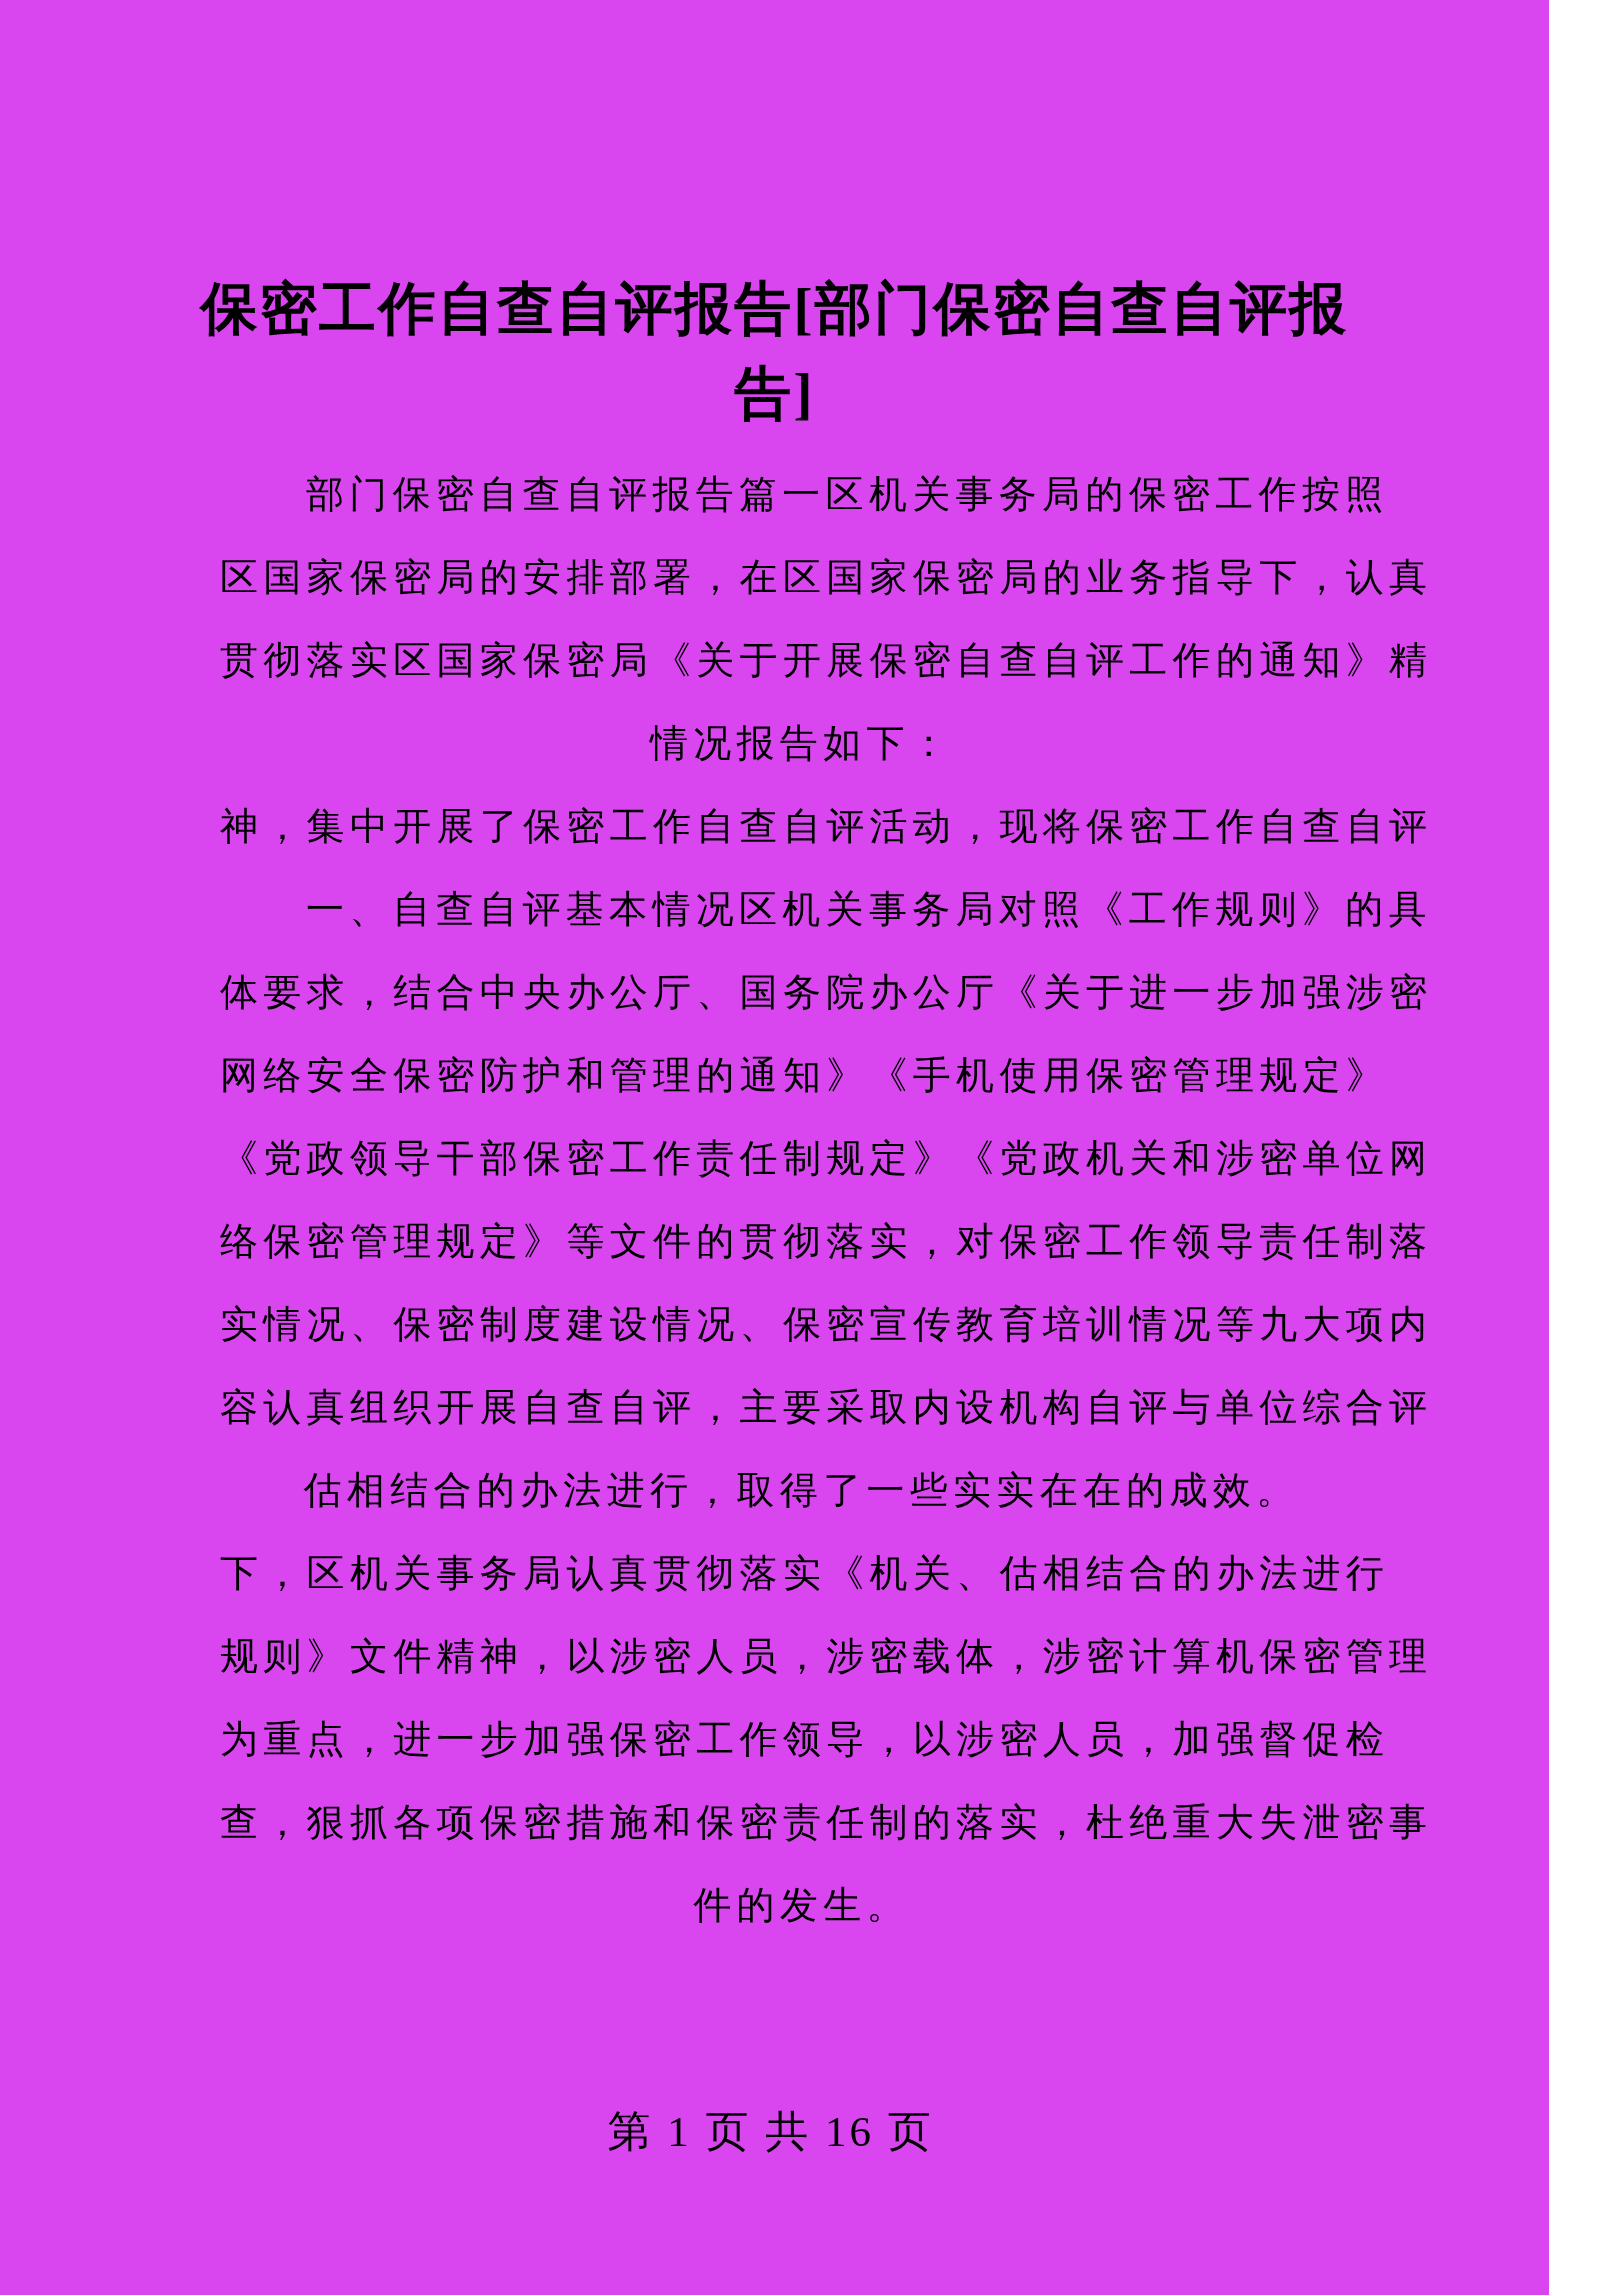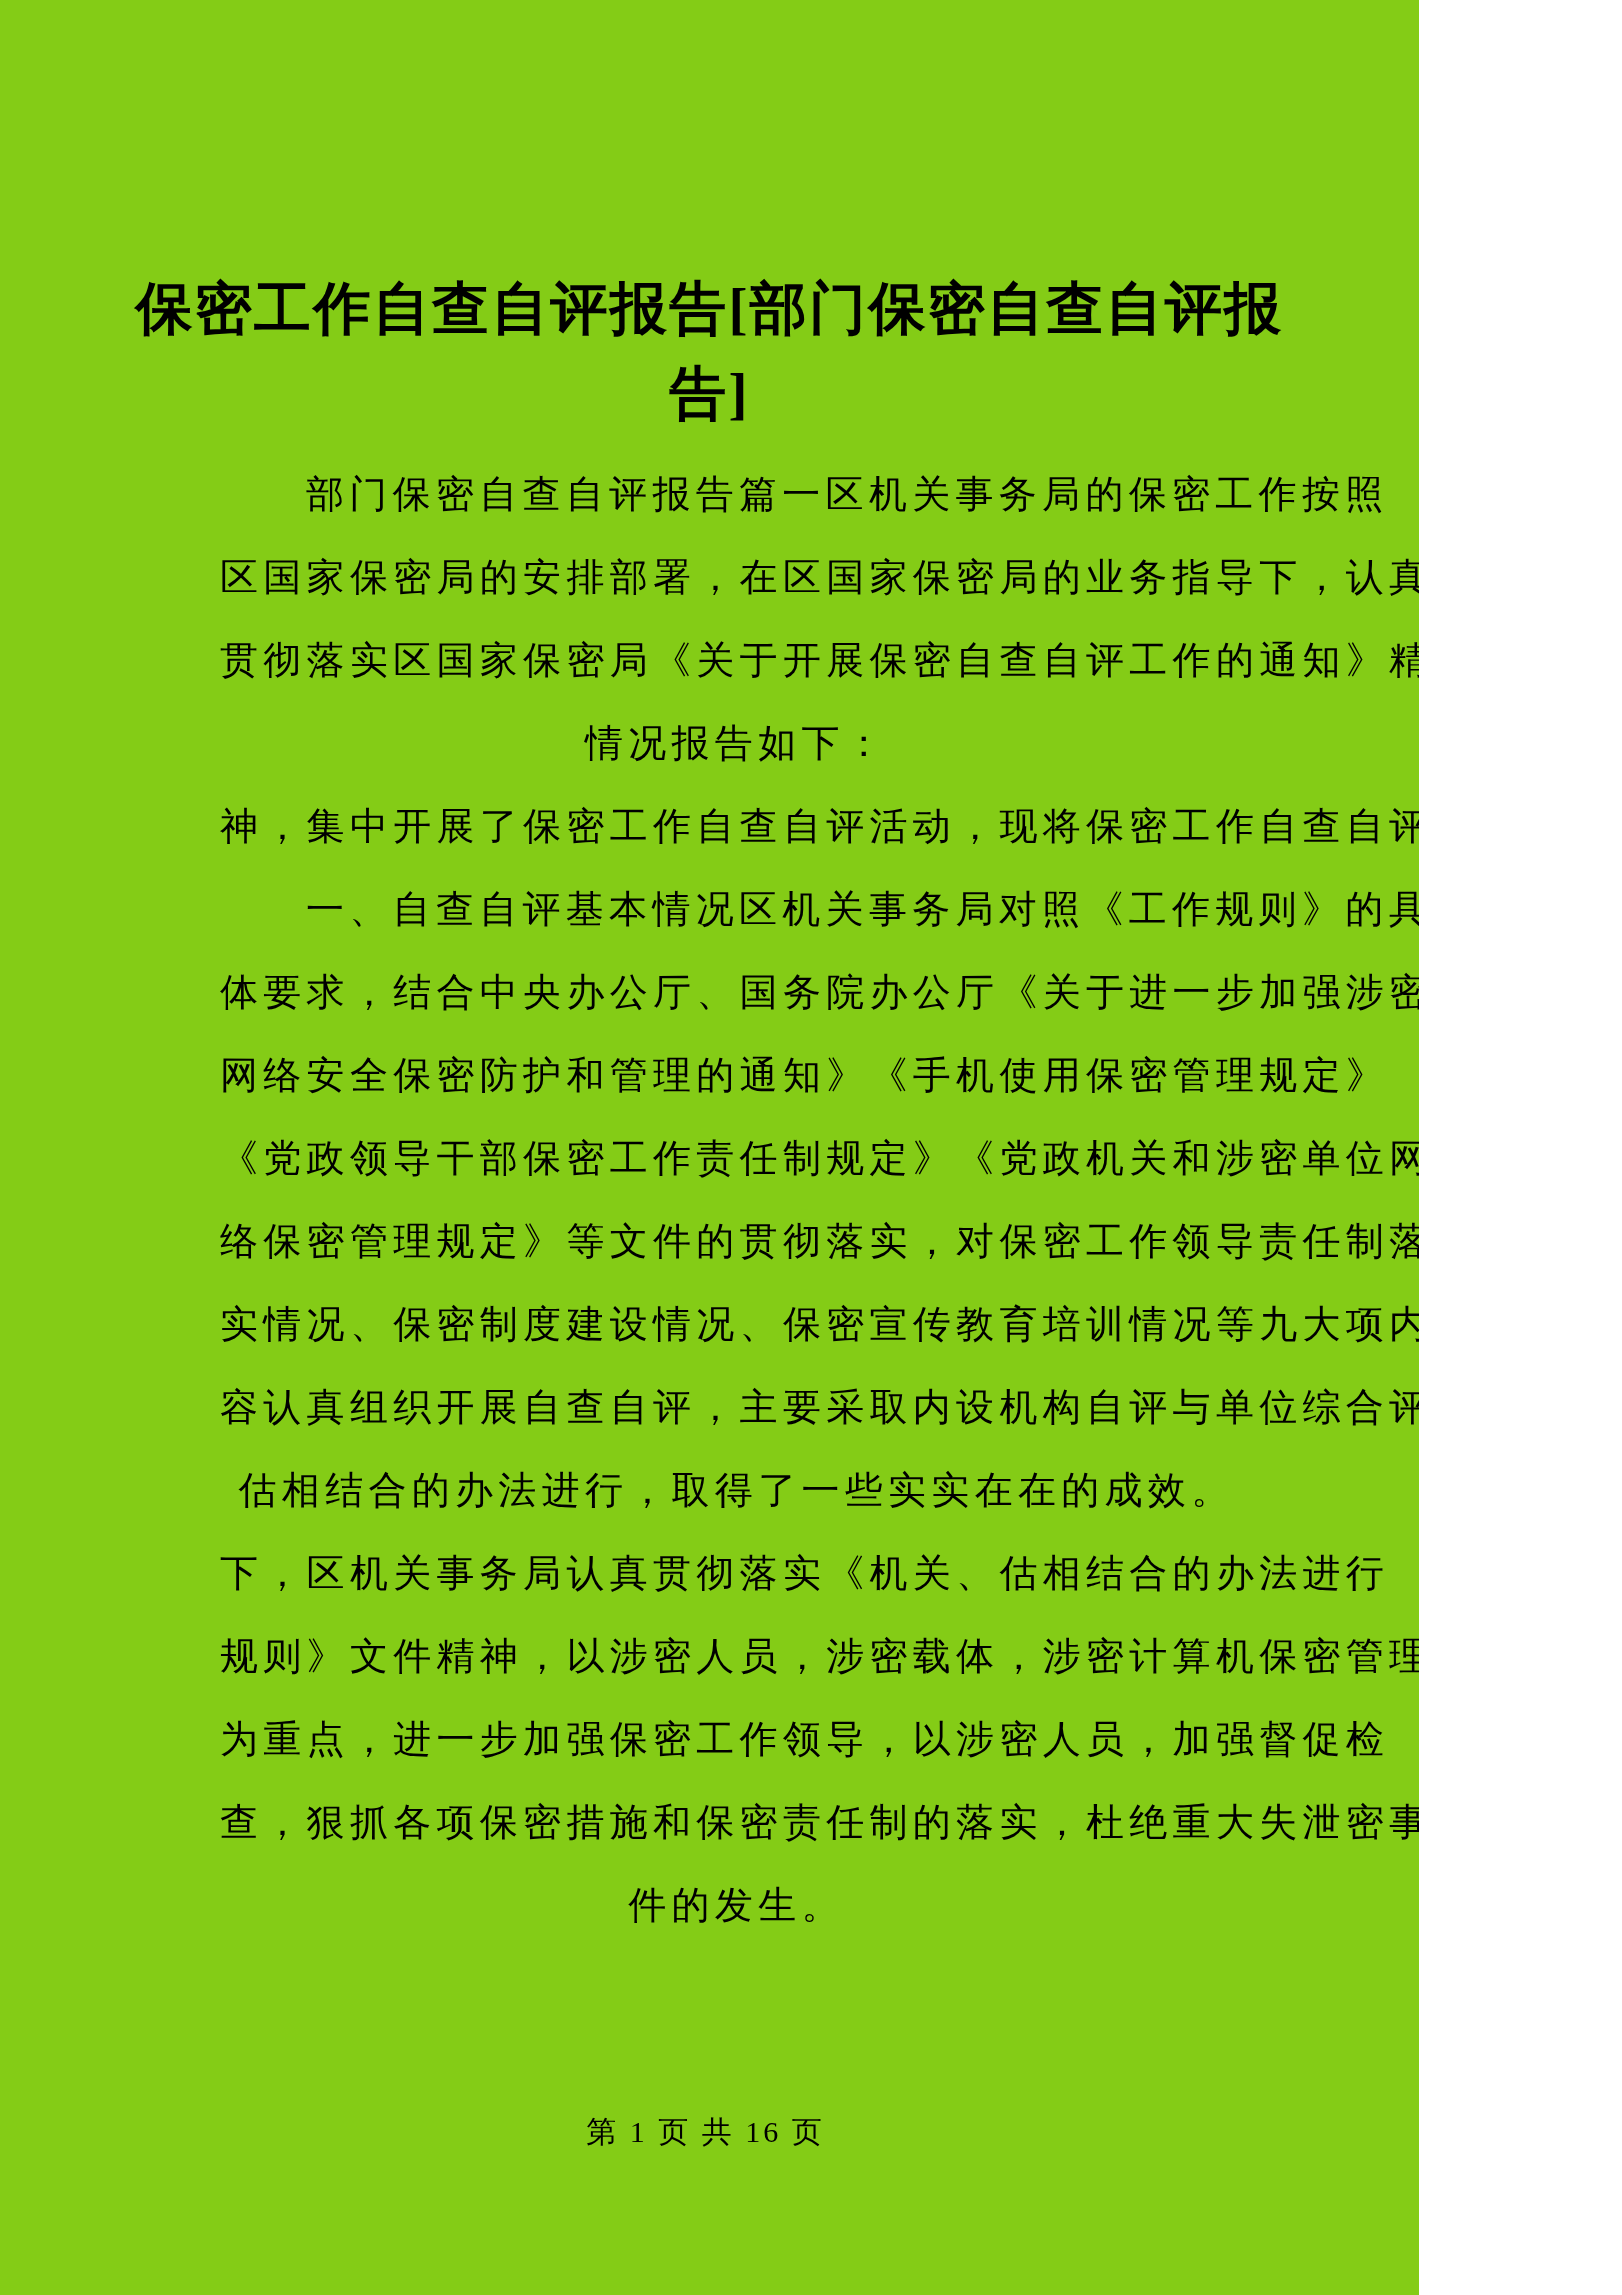--- a/index.html
+++ b/index.html
@@ -2,23 +2,23 @@
 <html style="font-size:12px"><head>
 <meta charset="utf-8">
 <style>
   html, body {
     margin: 0;
     padding: 0;
     background: #ffffff;
   }
   .page {
     position: relative;
-    width: 1419px;
+    width: 1549px;
     height: 2295px;
-    background: #84cc16;
+    background: #d946ef;
     color: #000000;
     font-family: "Liberation Serif", "DejaVu Serif", serif;
     overflow: hidden;
   }
   .title {
     margin: 0;
     padding-top: 266px;
     text-align: center;
     font-size: 57px;
     font-weight: bold;
@@ -46,21 +46,21 @@
   }
   .line.indent {
     padding-left: 86px;
   }
   .footer {
     position: absolute;
     left: 0;
     right: 8px;
     top: 2111px;
     text-align: center;
-    font-size: 30px;
+    font-size: 43px;
     letter-spacing: 3px;
     line-height: 42px;
   }
 </style>
 </head>
 <body>
 
 <div class="page">
 
   <h1 class="title">

